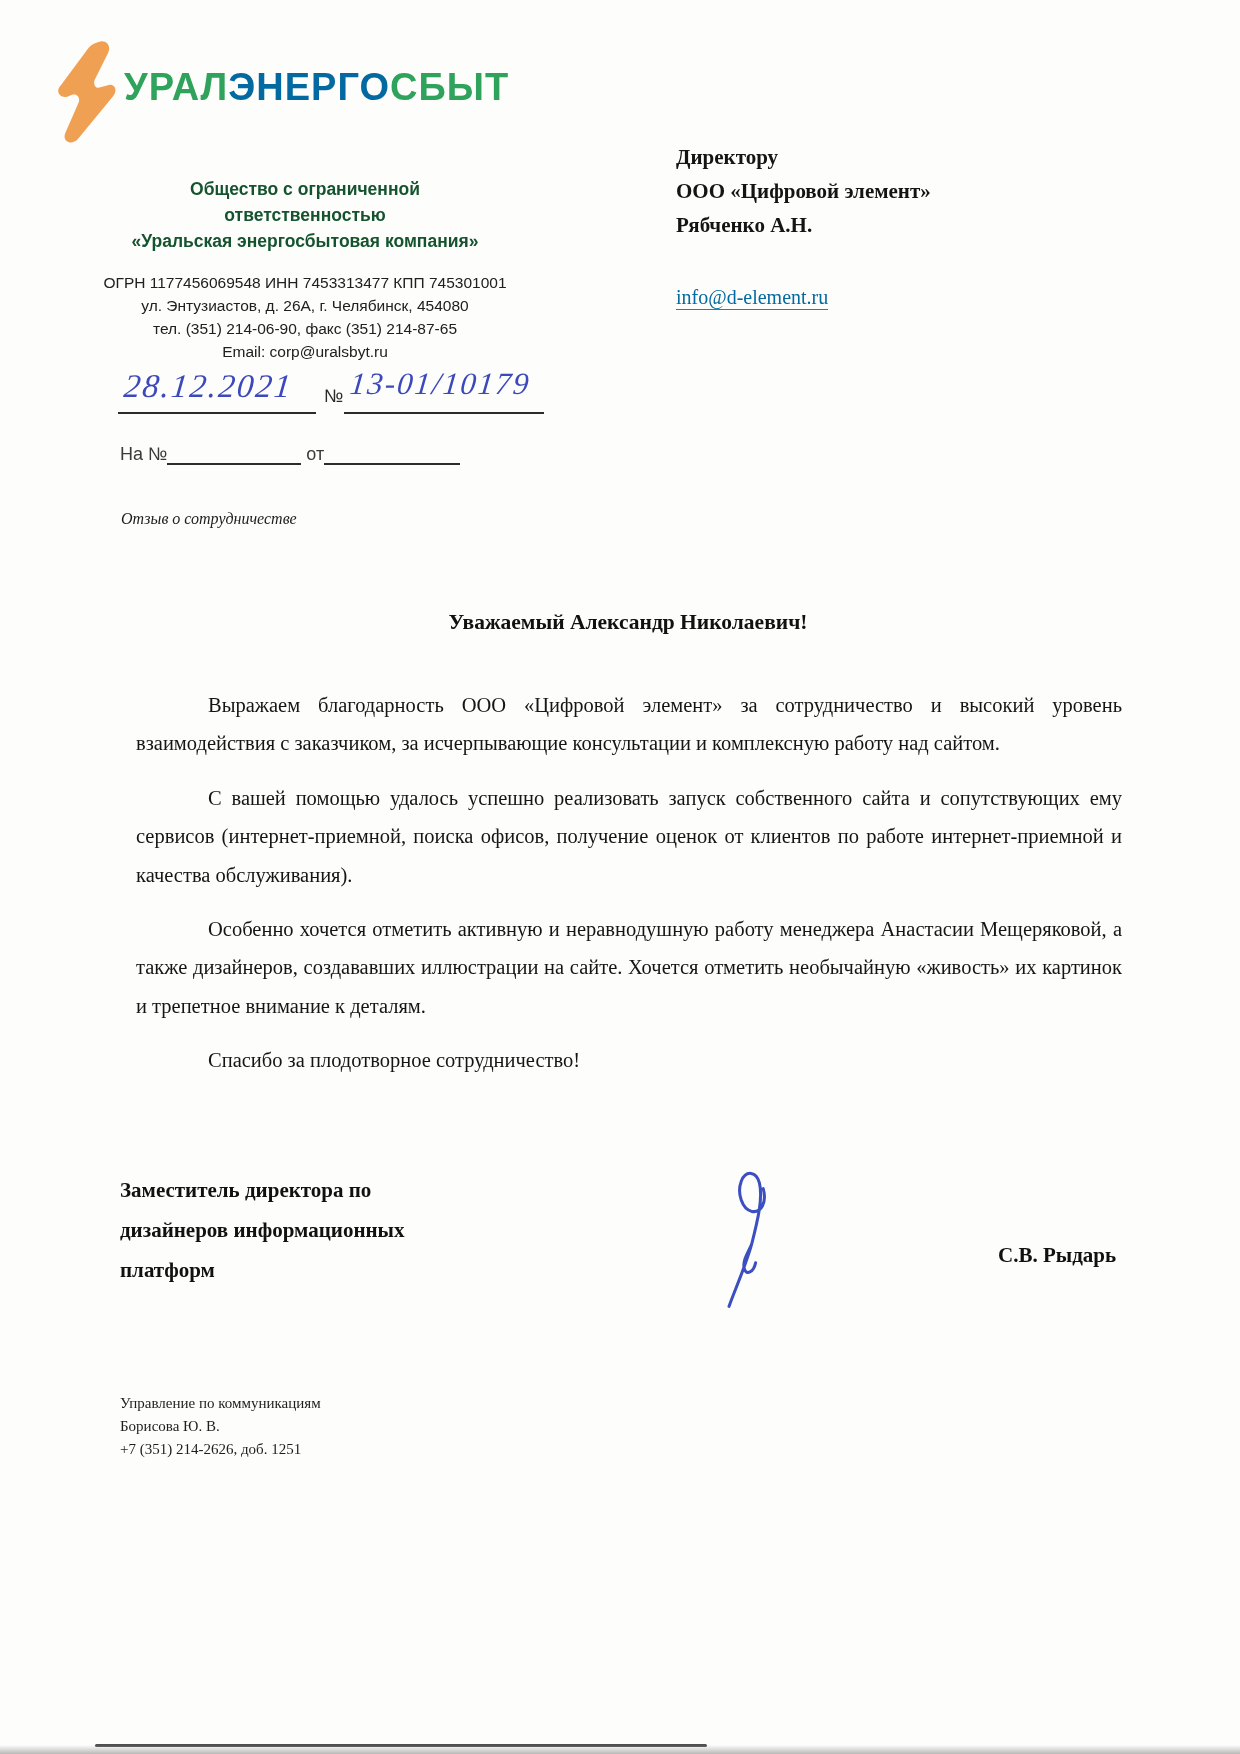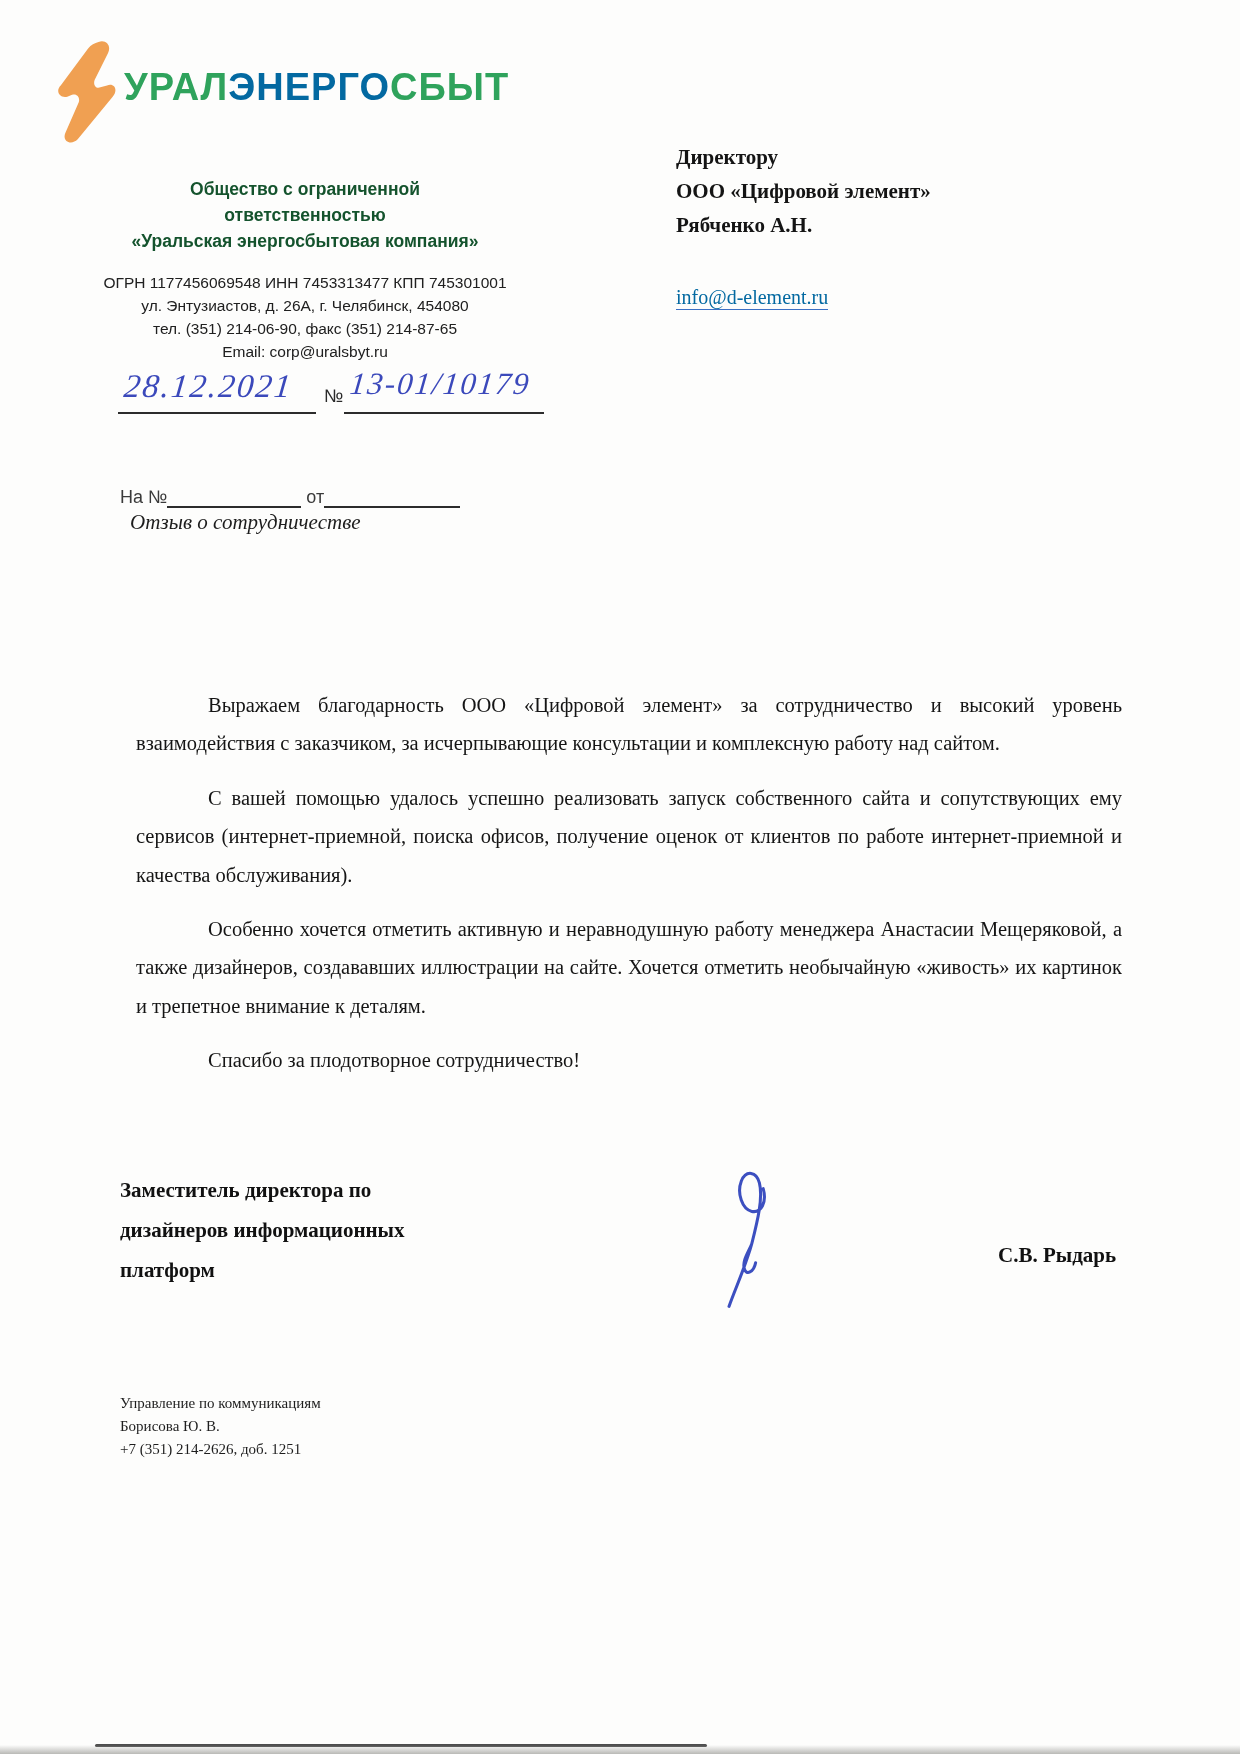--- a/index.html
+++ b/index.html
@@ -50,21 +50,21 @@
   .date-underline { position: absolute; left: 0; top: 46px; width: 198px; border-bottom: 2px solid #2c2c2c; }
   .num-label {
     position: absolute; left: 206px; top: 20px;
     font-family: "Liberation Sans", sans-serif; font-size: 18px; color: #2a2a2a;
   }
   .hw-number { position: absolute; left: 232px; top: 0px; font-size: 31px; }
   .num-underline { position: absolute; left: 226px; top: 46px; width: 200px; border-bottom: 2px solid #2c2c2c; }
 
   
   .reply-row {
-    position: absolute; left: 120px; top: 487px;
+    position: absolute; left: 120px; top: 444px;
     font-family: "Liberation Sans", sans-serif; font-size: 18px; color: #3a3a3a;
     white-space: nowrap;
   }
   .blank {
     display: inline-block; height: 20px; vertical-align: bottom;
     border-bottom: 2px solid #2c2c2c;
   }
   .blank-num { width: 134px; }
   .blank-date { width: 136px; }
 
@@ -76,23 +76,23 @@
   }
   .recipient-email {
     position: absolute; left: 676px; top: 286px;
     font-family: "Liberation Serif", serif; font-size: 20px;
     color: #0369a1; border-bottom: 1.5px solid #3b6fc4;
     text-decoration: none; cursor: pointer;
   }
 
   
   .subject {
-    position: absolute; left: 130px; top: 510px;
+    position: absolute; left: 121px; top: 510px;
     font-family: "Liberation Serif", serif; font-style: italic;
-    font-size: 21px; color: #1d1d1d;
+    font-size: 16px; color: #1d1d1d;
   }
 
   
   .salutation {
     position: absolute; left: 120px; top: 610px; width: 1016px;
     text-align: center; font-weight: bold; font-size: 21.5px; color: #111;
   }
   .body-text {
     position: absolute; left: 120px; top: 670px; width: 1018px;
     font-size: 20.5px; line-height: 38.4px; text-align: justify; color: #151515;
@@ -167,20 +167,21 @@
 
   <div class="recipient">
     <div>Директору</div>
     <div>ООО «Цифровой элемент»</div>
     <div>Рябченко А.Н.</div>
   </div>
   <a class="recipient-email">info@d-element.ru</a>
 
   <div class="subject">Отзыв о сотрудничестве</div>
 
+  <div class="salutation">Уважаемый Александр Николаевич!</div>
   <div class="body-text">
     <p>Выражаем благодарность ООО «Цифровой элемент» за сотрудничество и высокий уровень взаимодействия с заказчиком, за исчерпывающие консультации и комплексную работу над сайтом.</p>
     <p>С вашей помощью удалось успешно реализовать запуск собственного сайта и сопутствующих ему сервисов (интернет-приемной, поиска офисов, получение оценок от клиентов по работе интернет-приемной и качества обслуживания).</p>
     <p>Особенно хочется отметить активную и неравнодушную работу менеджера Анастасии Мещеряковой, а также дизайнеров, создававших иллюстрации на сайте. Хочется отметить необычайную «живость» их картинок и трепетное внимание к деталям.</p>
     <p>Спасибо за плодотворное сотрудничество!</p>
   </div>
 
   <div class="sig-left">
     <div>Заместитель директора по</div>
     <div>дизайнеров информационных</div>

